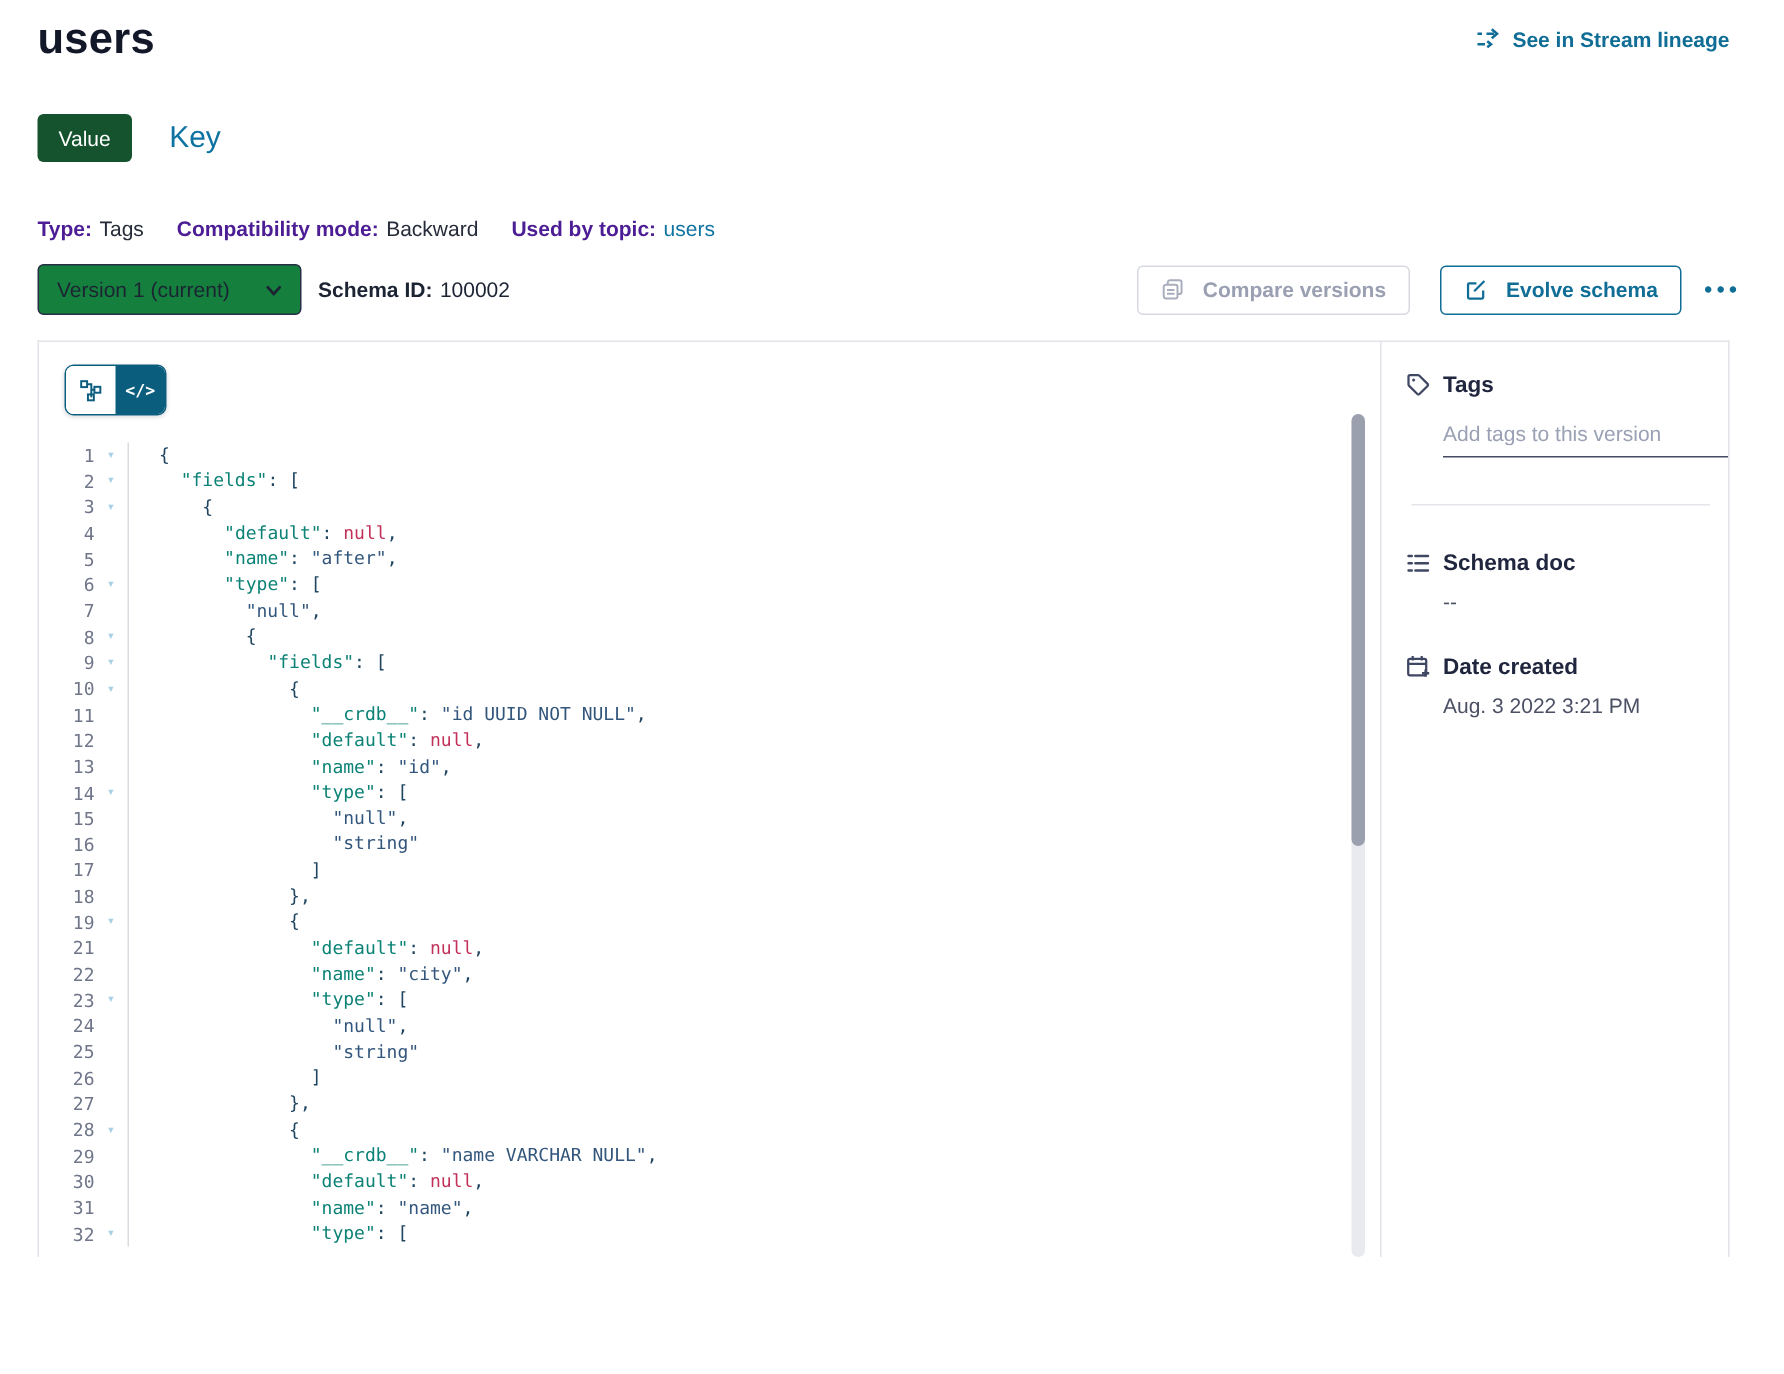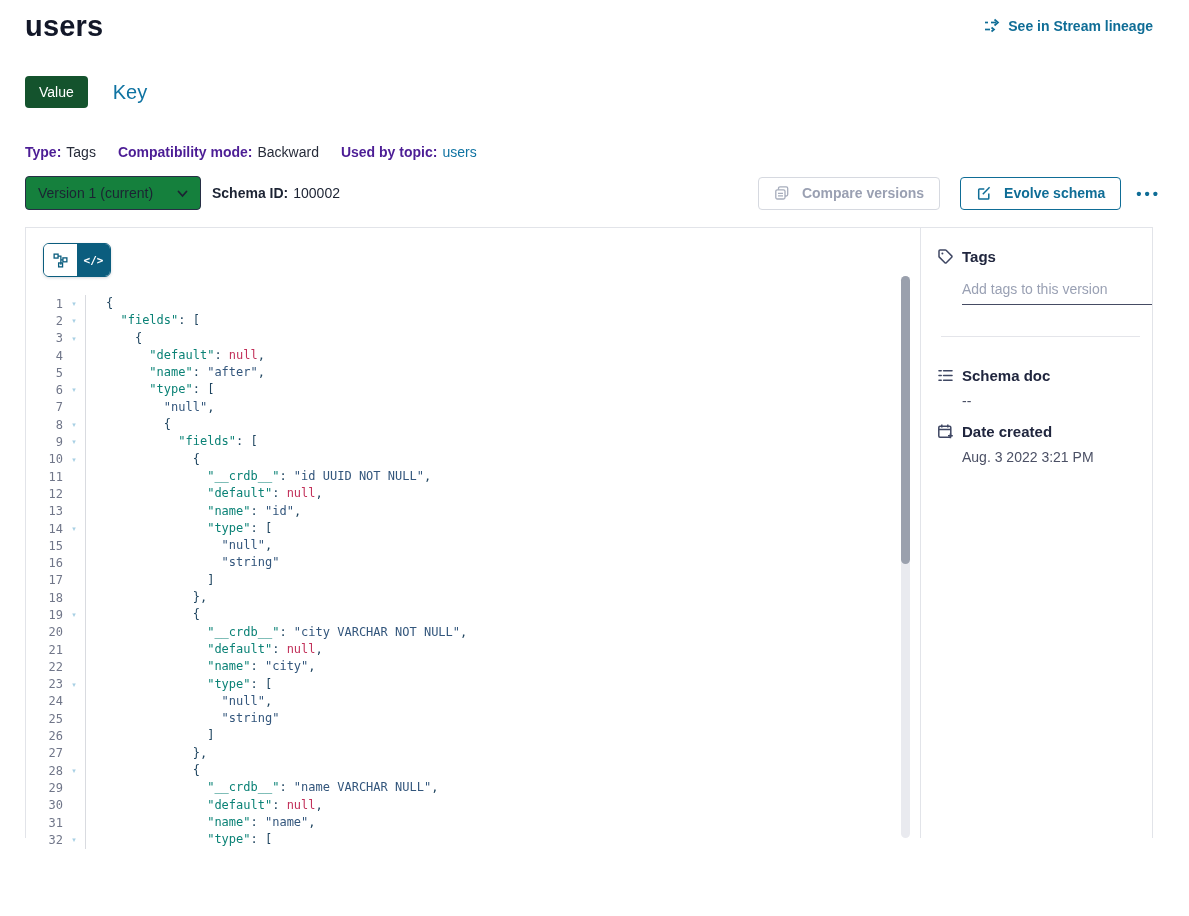--- a/index.html
+++ b/index.html
@@ -69,21 +69,21 @@
   .thumb { position:absolute; top:0; left:0; width:9px; height:288px; background:#9aa0ad; border-radius:8px; }
 
   
   .side { flex:1; border-left:1px solid #e2e4e9; padding:20px 0 0 16px; }
   .sec-head { display:flex; align-items:center; gap:8px; font-size:15px; font-weight:700; color:#20263e; }
   .tag-input { display:block; margin:14px 0 0 25px; width:190px; border:none; border-bottom:1px solid #454b63; outline:none;
                font-size:14px; font-family:inherit; color:#1c2333; padding:2px 0 7px; background:transparent; }
   .tag-input::placeholder { color:#9aa1b4; }
   .side-div { border:none; border-top:1px solid #e4e5ea; margin:31px 12px 0 4px; }
   .sec { margin-top:30px; }
-  .sec + .sec { margin-top:14px; }
+  .sec + .sec { margin-top:27px; }
   .sec-val { margin:9px 0 0 25px; font-size:14px; color:#4b5065; }
 </style>
 </head>
 <body>
 
 <div class="page">
 
   <div class="hdr">
     <h1>users</h1>
     <div class="lineage">
@@ -255,25 +255,20 @@
             <span class="ln">18</span>
             <span class="fold"></span>
             <span class="lc">            <span class="tok-p">},</span></span>
           </div>
           <div class="cl">
             <span class="ln">19</span>
             <span class="fold">▾</span>
             <span class="lc">            <span class="tok-p">{</span></span>
           </div>
           <div class="cl">
-            <span class="ln">20</span>
-            <span class="fold"></span>
-            <span class="lc">              <span class="tok-k">"__crdb__"</span><span class="tok-p">: </span><span class="tok-s">"city VARCHAR NOT NULL"</span><span class="tok-p">,</span></span>
-          </div>
-          <div class="cl">
             <span class="ln">21</span>
             <span class="fold"></span>
             <span class="lc">              <span class="tok-k">"default"</span><span class="tok-p">: </span><span class="tok-n">null</span><span class="tok-p">,</span></span>
           </div>
           <div class="cl">
             <span class="ln">22</span>
             <span class="fold"></span>
             <span class="lc">              <span class="tok-k">"name"</span><span class="tok-p">: </span><span class="tok-s">"city"</span><span class="tok-p">,</span></span>
           </div>
           <div class="cl">

